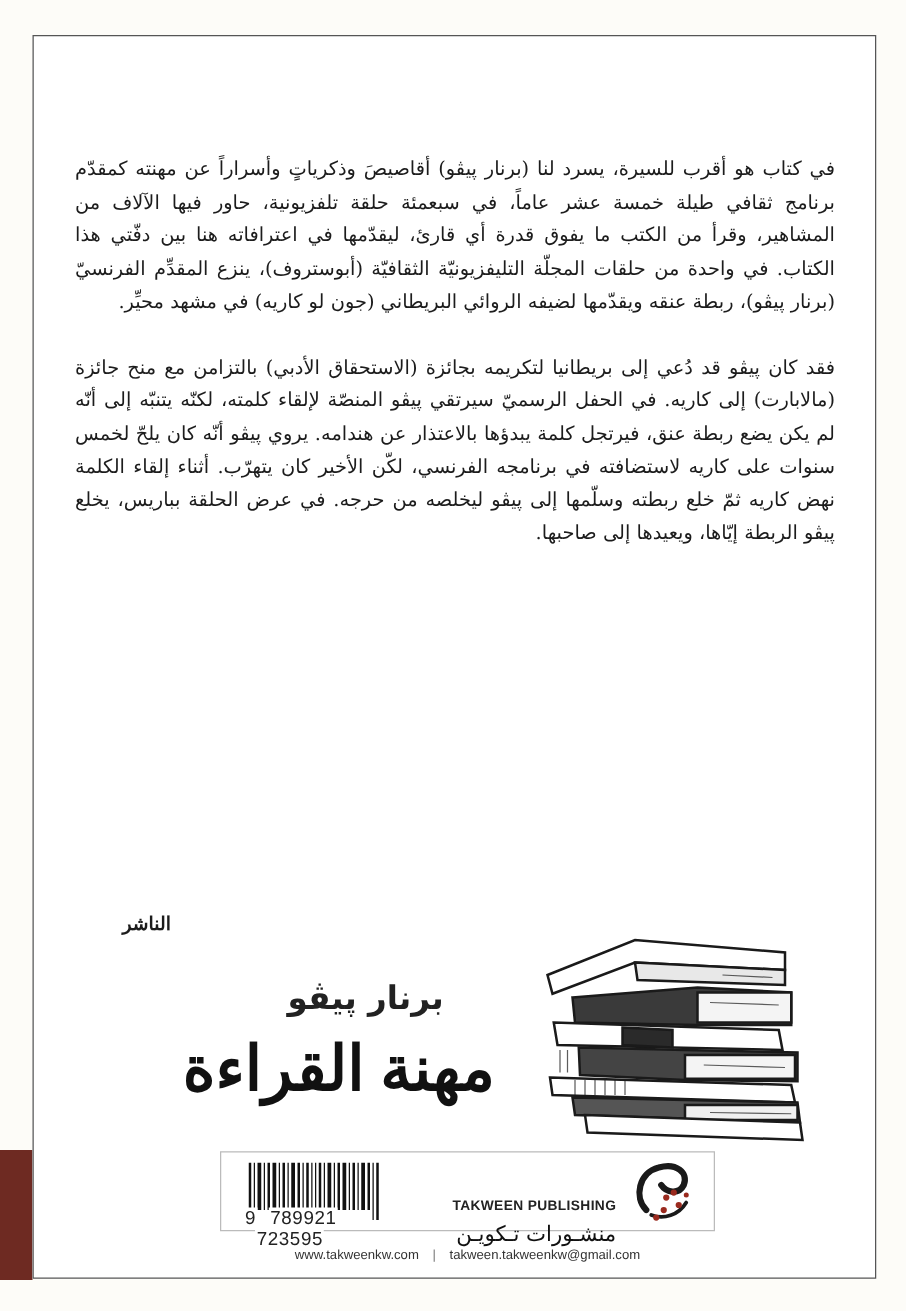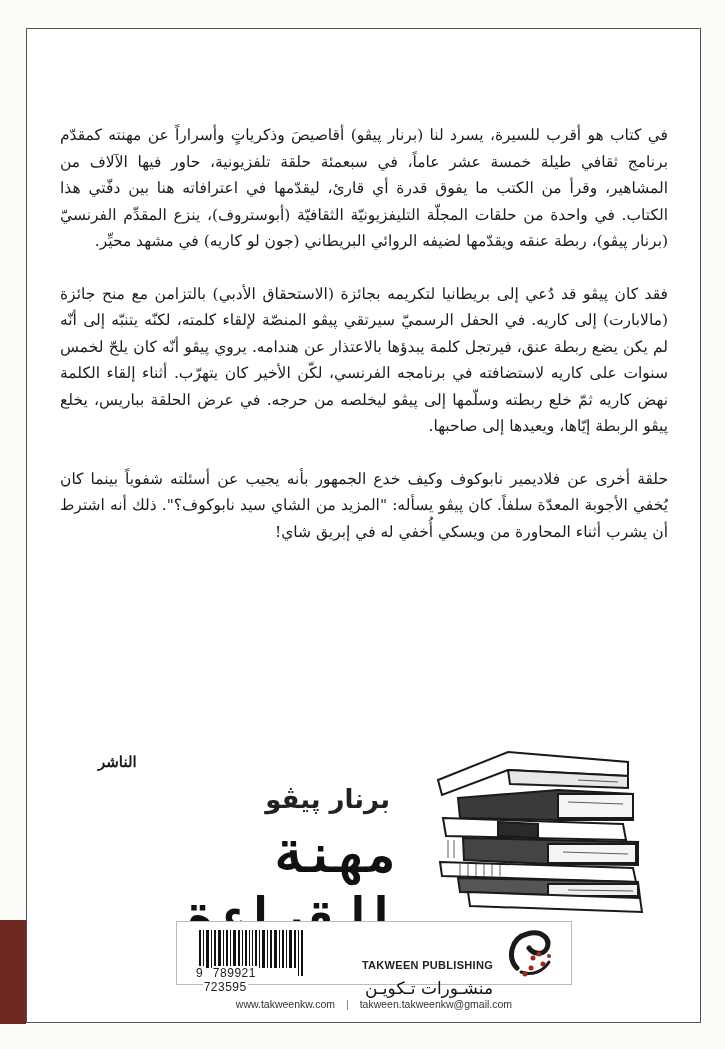--- a/index.html
+++ b/index.html
@@ -32,43 +32,43 @@
       direction: rtl;
       text-align: justify;
       text-align-last: right;
       font-size: 15.5px;
       line-height: 26.5px;
       margin-top: 48px;
     }
     .blurb p { margin: 0 0 26px 0; }
     .signature {
       position: absolute;
-      left: 98px; top: 753px;
+      left: 98px; top: 730px;
       direction: rtl;
       font-size: 15px;
       font-weight: bold;
     }
     .author {
       position: absolute;
       left: 230px; top: 784px;
       width: 160px;
-      text-align: right;
+      text-align: left;
       direction: rtl;
       font-family: "DejaVu Sans", "Liberation Sans", sans-serif;
       font-size: 26px;
       font-weight: bold;
       color: #222;
     }
     .title {
       position: absolute;
       left: 96px; top: 826px;
       width: 300px;
       text-align: right;
       direction: rtl;
-      font-family: Liberation Mono, monospace;
+      font-family: Liberation Serif, serif;
       font-size: 50px;
       font-weight: bold;
       color: #111;
       letter-spacing: 1px;
     }
     .books-illustration {
       position: absolute;
       left: 428px; top: 740px;
       width: 220px; height: 175px;
     }
@@ -83,21 +83,21 @@
     .barcode {
       position: absolute;
       left: 16px; top: 8px;
       width: 118px; height: 48px;
     }
     .barcode-digits {
       position: absolute;
       left: 18px; top: 44px;
       width: 118px;
       font-family: "Liberation Sans", sans-serif;
-      font-size: 12px;
+      font-size: 15px;
       letter-spacing: 0.5px;
       color: #222;
       background: transparent;
     }
     .barcode-digits span { background: #fff; padding: 0 1px; }
     .pub-ar {
       position: absolute;
       right: 78px; top: 12px;
       direction: rtl;
       font-family: "DejaVu Sans", sans-serif;
@@ -134,21 +134,20 @@
 </head>
 <body>
 
 <div class="spine-strip"></div>
 
 <div class="frame"></div>
 
 <div class="blurb">
   <p>في كتاب هو أقرب للسيرة، يسرد لنا (برنار پيڤو) أقاصيصَ وذكرياتٍ وأسراراً عن مهنته كمقدّم برنامج ثقافي طيلة خمسة عشر عاماً، في سبعمئة حلقة تلفزيونية، حاور فيها الآلاف من المشاهير، وقرأ من الكتب ما يفوق قدرة أي قارئ، ليقدّمها في اعترافاته هنا بين دفّتي هذا الكتاب. في واحدة من حلقات المجلّة التليفزيونيّة الثقافيّة (أبوستروف)، ينزع المقدِّم الفرنسيّ (برنار پيڤو)، ربطة عنقه ويقدّمها لضيفه الروائي البريطاني (جون لو كاريه) في مشهد محيِّر.</p>
   <p>فقد كان پيڤو قد دُعي إلى بريطانيا لتكريمه بجائزة (الاستحقاق الأدبي) بالتزامن مع منح جائزة (مالابارت) إلى كاريه. في الحفل الرسميّ سيرتقي پيڤو المنصّة لإلقاء كلمته، لكنّه يتنبّه إلى أنّه لم يكن يضع ربطة عنق، فيرتجل كلمة يبدؤها بالاعتذار عن هندامه. يروي پيڤو أنّه كان يلحّ لخمس سنوات على كاريه لاستضافته في برنامجه الفرنسي، لكّن الأخير كان يتهرّب. أثناء إلقاء الكلمة نهض كاريه ثمّ خلع ربطته وسلّمها إلى پيڤو ليخلصه من حرجه. في عرض الحلقة بباريس، يخلع پيڤو الربطة إيّاها، ويعيدها إلى صاحبها.</p>
-  <p>حلقة أخرى عن فلاديمير نابوكوف وكيف خدع الجمهور بأنه يجيب عن أسئلته شفوياً بينما كان يُخفي الأجوبة المعدّة سلفاً. كان پيڤو يسأله: "المزيد من الشاي سيد نابوكوف؟". ذلك أنه اشترط أن يشرب أثناء المحاورة من ويسكي أُخفي له في إبريق شاي!</p>
 </div>
 
 <div class="signature">الناشر</div>
 
 <div class="author">برنار پيڤو</div>
 <div class="title">مهنة القراءة</div>
 
 <svg class="books-illustration" viewBox="0 0 220 175">
   <g stroke="#1a1a1a" stroke-width="2" fill="#fff">
 

